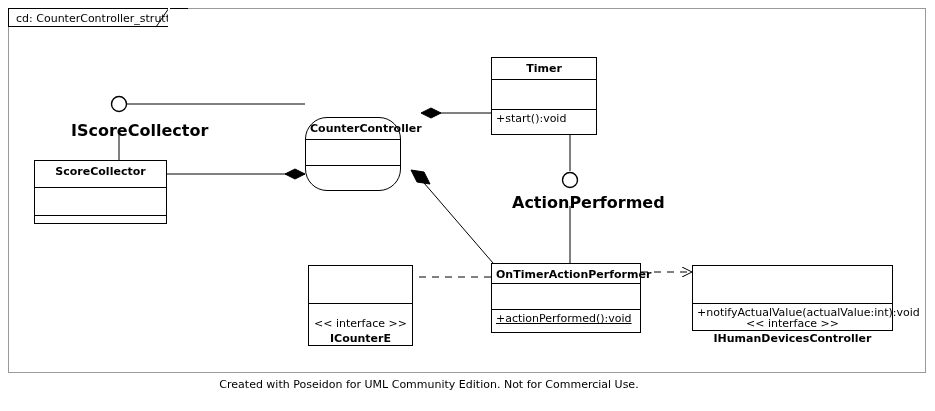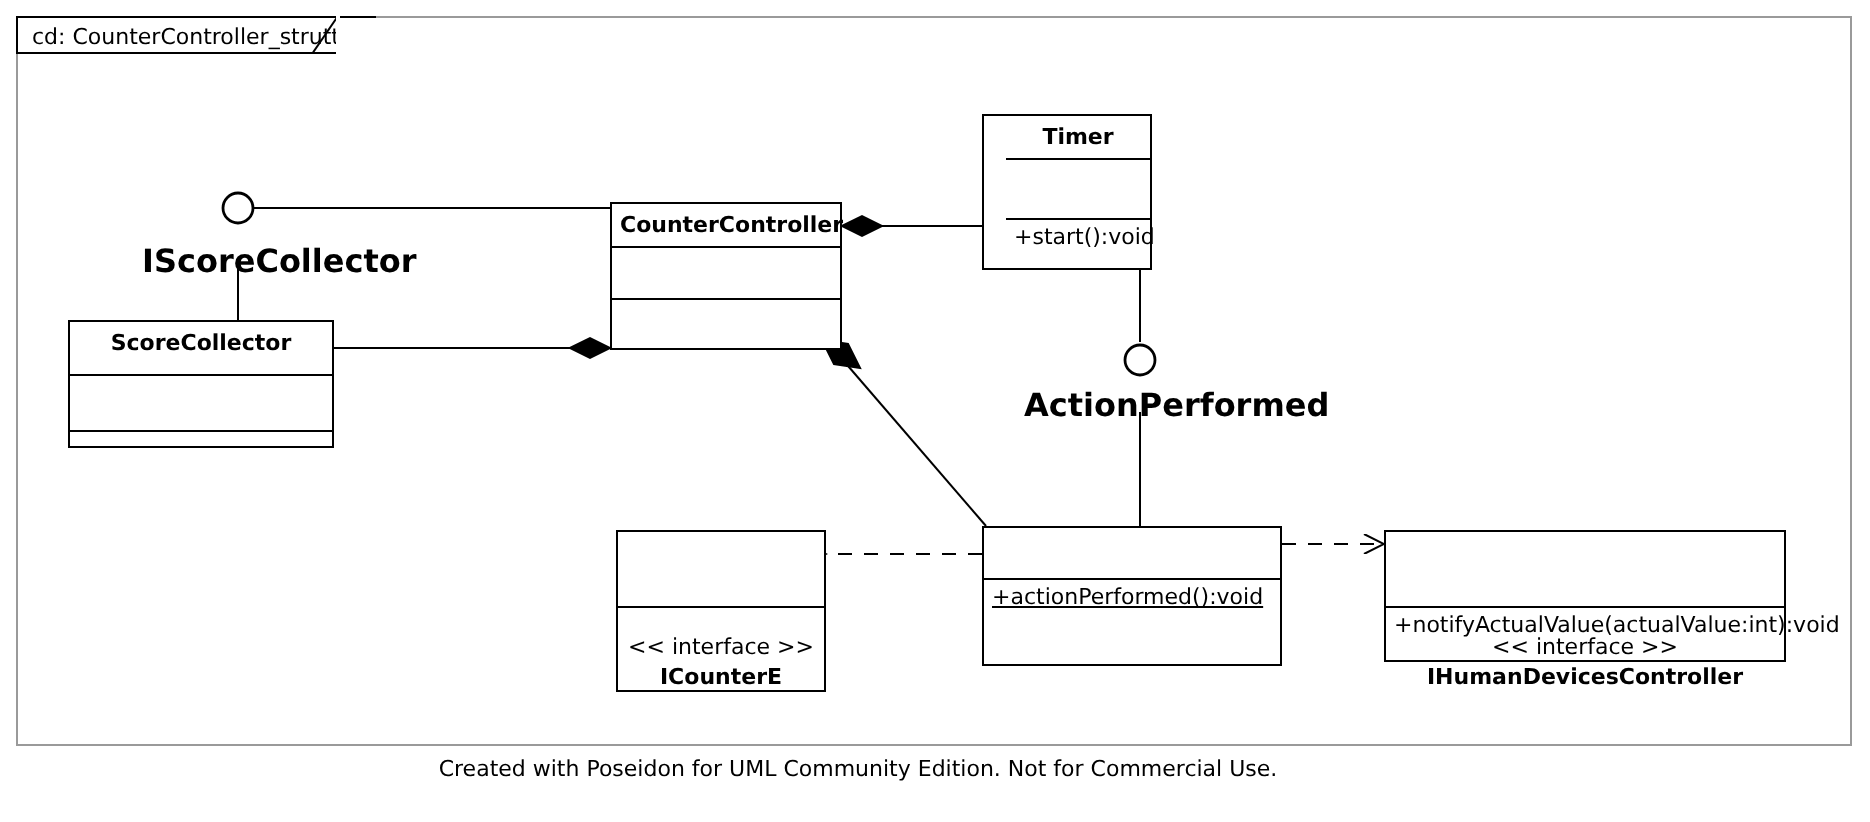--- a/index.html
+++ b/index.html
@@ -206,47 +206,50 @@
 
     <g>
       <line x1="641" y1="272" x2="692" y2="272" stroke="#000000" stroke-width="1" stroke-dasharray="7,6" marker-end="url(#openArrowR)"></line>
     </g>
   </svg>
 
   <div class="lolli-label" style="left:71px; top:121px;">IScoreCollector</div>
 
   <div class="lolli-label" style="left:512px; top:193px;">ActionPerformed</div>
 
-  <div class="uml-class" style="left:491px; top:57px; width:85px; height:78px;padding-left:11px;">
+  <div class="uml-class" style="left:491px; top:57px; width:106px; height:78px;">
     <div class="cls-head" style="height:22px;">
       <span class="cls-name">Timer</span>
     </div>
     <div class="cls-attrs" style="height:30px;"></div>
     <div class="cls-ops" style="height:24px;">
       <span class="op">+start():void</span>
     </div>
   </div>
 
-  <div class="uml-class" style="left:305px; top:101px; width:116px; height:74px;">
+  <div class="uml-class" style="left:305px; top:117px; width:96px; height:74px;border-radius:22px;">
     <div class="cls-head" style="height:22px;">
       <span class="cls-name">CounterController</span>
     </div>
     <div class="cls-attrs" style="height:26px;"></div>
     <div class="cls-ops" style="height:24px;"></div>
   </div>
 
   <div class="uml-class" style="left:34px; top:160px; width:133px; height:64px;">
     <div class="cls-head" style="height:27px;">
       <span class="cls-name">ScoreCollector</span>
     </div>
     <div class="cls-attrs" style="height:28px;"></div>
     <div class="cls-ops" style="height:28px;"></div>
   </div>
 
   <div class="uml-class" style="left:491px; top:263px; width:150px; height:70px;">
+    <div class="cls-head" style="height:20px;">
+      <span class="cls-name">OnTimerActionPerformer</span>
+    </div>
     <div class="cls-attrs" style="height:26px;"></div>
     <div class="cls-ops" style="height:22px;text-decoration:underline;">
       <span class="op">+actionPerformed():void</span>
     </div>
   </div>
 
   <div class="uml-class" style="left:308px; top:265px; width:105px; height:81px;">
     <div class="cls-head" style="height:38px;">
       <span class="cls-stereo">&lt;&lt; interface &gt;&gt;</span>
       <span class="cls-name">ICounterE</span>

